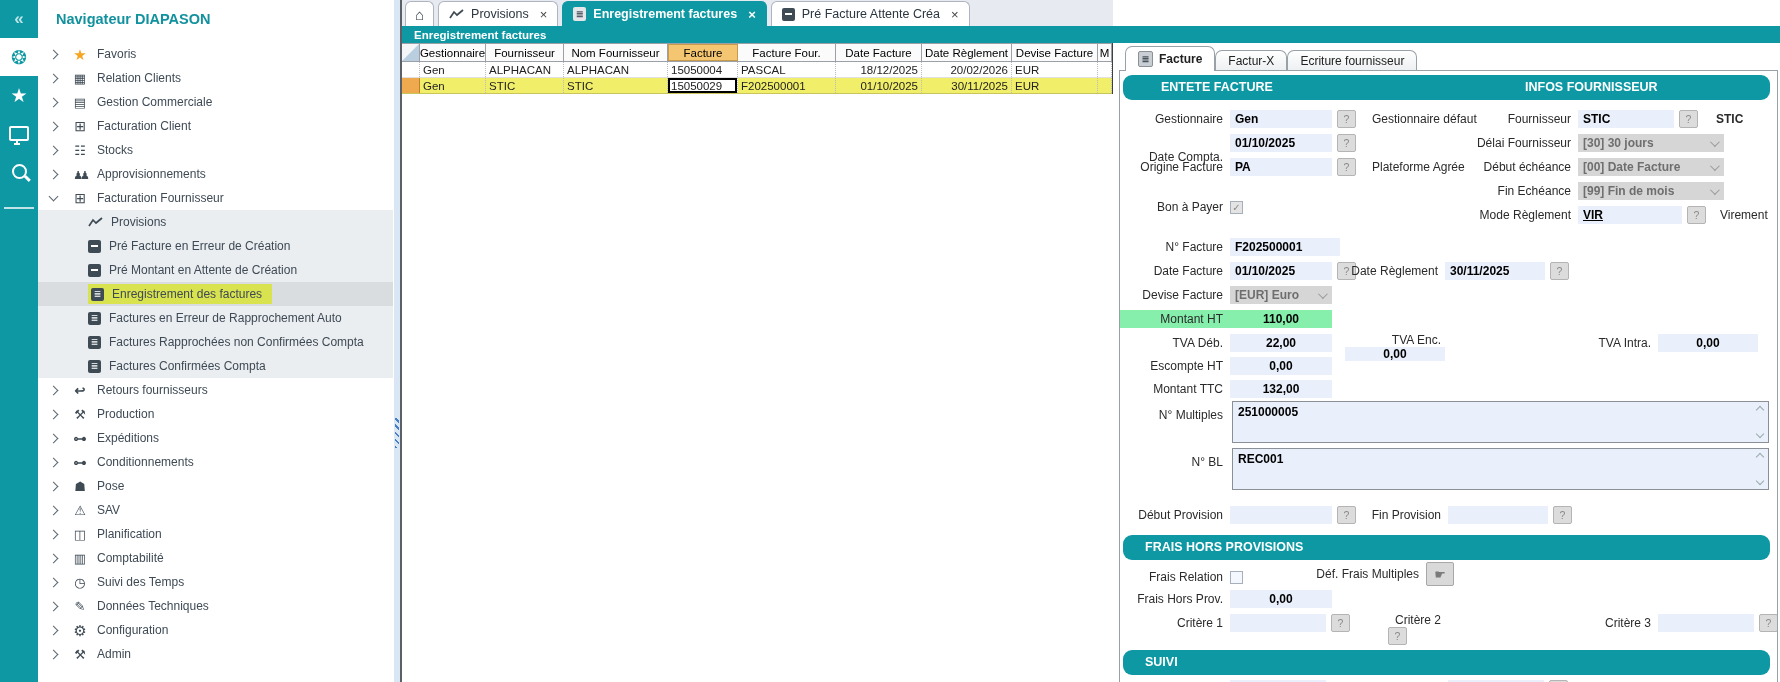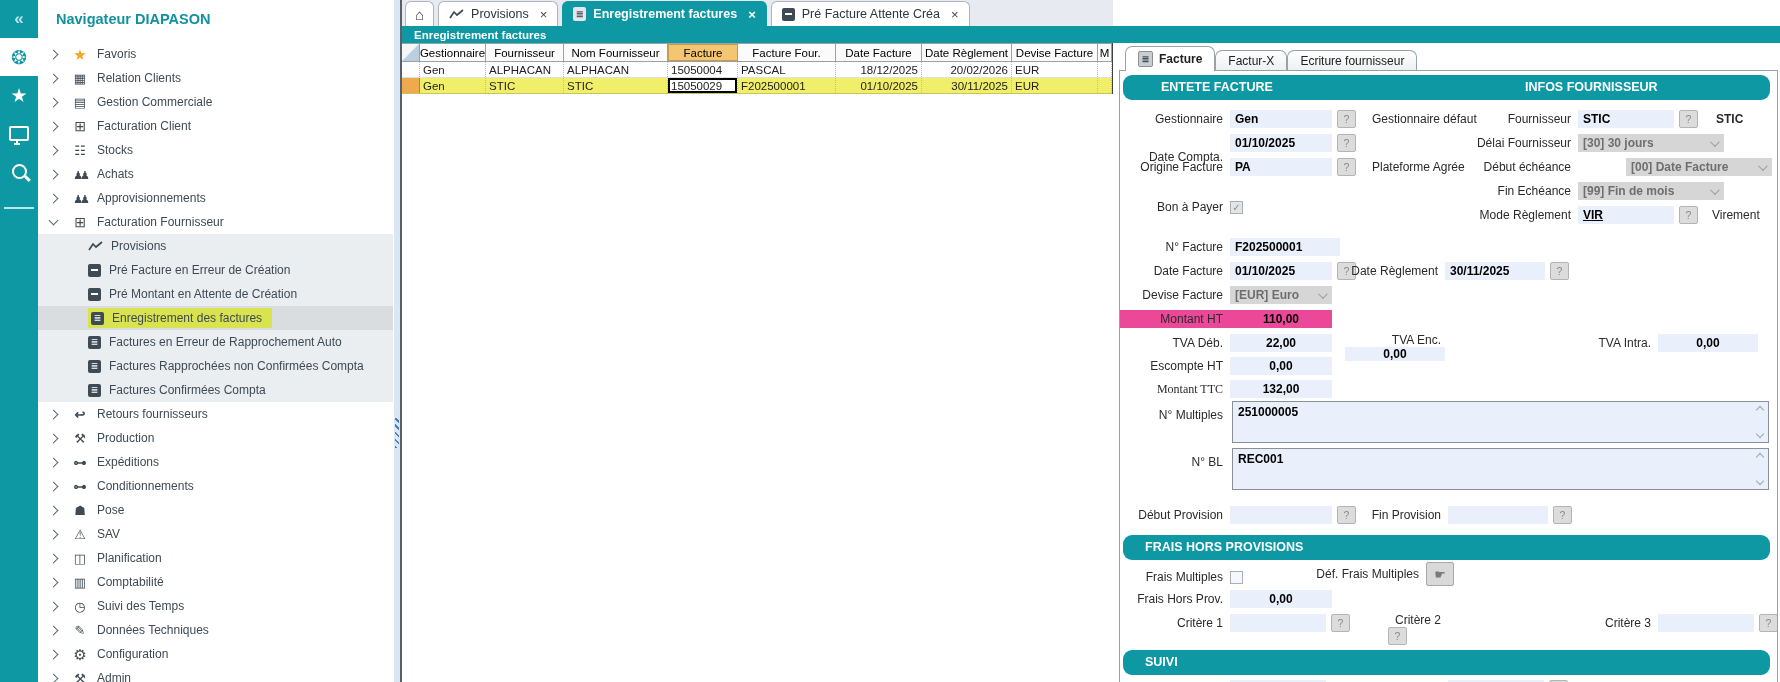--- a/index.html
+++ b/index.html
@@ -103,21 +103,21 @@
          background:#fff;overflow:hidden;font-size:12px;}
   .sbar{position:absolute;left:3px;right:7px;height:25px;background:#0E98A3;border-radius:9px;color:#fff;
         font-weight:bold;font-size:12.5px;}
   .sbar span{position:absolute;top:5px;}
   .fld{position:absolute;height:20px;display:flex;align-items:center;}
   .lab{display:inline-block;text-align:right;color:#2a2a2a;padding-right:7px;box-sizing:border-box;white-space:nowrap;}
   .plain{color:#2a2a2a;white-space:nowrap;}
   .inp{height:18px;background:#E9EFFB;display:flex;align-items:center;padding:0 5px;font-weight:bold;
        color:#000;box-sizing:border-box;white-space:nowrap;}
   .inp.ctr{justify-content:center;}
-  .ylw{background:#ec4899;}
+  .ylw{background:#86efac;}
   .lab.ylw{padding:2px 7px 2px 2px;}
   .q{width:17px;height:16px;margin-left:5px;background:#DCDCDC;border:1px solid #B4B4B4;border-radius:2px;
      color:#8A8A8A;font-size:10.5px;display:flex;align-items:center;justify-content:center;flex:none;}
   .q::before{content:"?";}
   .dd{height:18px;background:#D6D6D6;color:#6E6E6E;font-weight:bold;display:flex;align-items:center;
       padding:0 5px;box-sizing:border-box;position:relative;white-space:nowrap;}
   .dd::after{content:"";position:absolute;right:7px;top:6px;width:6px;height:6px;border-right:1.6px solid #9a9a9a;
       border-bottom:1.6px solid #9a9a9a;transform:rotate(45deg) translateY(-2px);}
   .cb{width:13px;height:13px;border:1px solid #A7AFBA;background:#F4F7FD;box-sizing:border-box;
       display:flex;align-items:center;justify-content:center;font-size:10px;color:#8a8a8a;}
@@ -178,25 +178,20 @@
         <span>Facturation Client</span>
       </div>
     <div class="ti">
         <span class="chev"></span>
         <span class="ico i-stocks"></span>
         <span>Stocks</span>
       </div>
     <div class="ti">
         <span class="chev"></span>
         <span class="ico i-group"></span>
-        <span>Achats</span>
-      </div>
-    <div class="ti">
-        <span class="chev"></span>
-        <span class="ico i-group"></span>
         <span>Approvisionnements</span>
       </div>
     <div class="ti">
         <span class="chev dn"></span>
         <span class="ico i-calc"></span>
         <span>Facturation Fournisseur</span>
       </div>
     <div class="ti sub">
         <svg class="chart-ic" width="15" height="13">
           <polyline points="1,10 5,4 8,7 14,2" fill="none" stroke="#3E4A54" stroke-width="1.7"></polyline>
@@ -412,37 +407,37 @@
     </div>
 
     <div class="fld" style="top:86px;left:0;justify-content:flex-end;">
       <span class="lab" style="width:110px;">Origine Facture</span>
       <span class="inp" style="width:102px;">PA</span>
       <span class="q"></span>
     </div>
     <div class="fld" style="top:86px;left:252px;">
         <span class="plain">Plateforme Agrée</span>
       </div>
-    <div class="fld" style="top:86px;left:332px;gap:48px;">
+    <div class="fld" style="top:86px;left:332px;">
       <span class="lab" style="width:126px;">Début échéance</span>
       <span class="dd" style="width:146px;">[00] Date Facture</span>
     </div>
 
     <div class="fld" style="top:126px;left:0;">
       <span class="lab" style="width:110px;">Bon à Payer</span>
       <span class="cb on"></span>
     </div>
     <div class="fld" style="top:110px;left:332px;">
       <span class="lab" style="width:126px;">Fin Echéance</span>
       <span class="dd" style="width:146px;">[99] Fin de mois</span>
     </div>
 
     <div class="fld" style="top:134px;left:332px;">
       <span class="lab" style="width:126px;">Mode Règlement</span>
-      <span class="inp" style="width:96px;text-decoration:underline;">VIR</span>
+      <span class="inp" style="width:104px;text-decoration:underline;">VIR</span>
       <span class="q"></span>
       <span class="plain" style="margin-left:14px;">Virement</span>
     </div>
 
     <div class="fld" style="top:166px;left:0;">
       <span class="lab" style="width:110px;">N° Facture</span>
       <span class="inp" style="width:110px;">F202500001</span>
     </div>
     <div class="fld" style="top:190px;left:0;">
       <span class="lab" style="width:110px;">Date Facture</span>
@@ -473,21 +468,21 @@
     </div>
     <div class="fld" style="top:262px;left:432px;">
       <span class="lab" style="width:106px;">TVA Intra.</span>
       <span class="inp ctr" style="width:100px;">0,00</span>
     </div>
     <div class="fld" style="top:285px;left:0;">
       <span class="lab" style="width:110px;">Escompte HT</span>
       <span class="inp ctr" style="width:102px;">0,00</span>
     </div>
     <div class="fld" style="top:308px;left:0;">
-      <span class="lab" style="width:110px;font-family:Liberation Serif, serif;">Montant TTC</span>
+      <span class="lab" style="width:110px;">Montant TTC</span>
       <span class="inp ctr" style="width:102px;">132,00</span>
     </div>
 
     <div class="fld" style="top:334px;left:0;">
       <span class="lab" style="width:110px;">N° Multiples</span>
     </div>
     <div class="ta" style="top:330px;left:112px;right:8px;height:42px;">
       <span class="taval">251000005</span>
       <span class="taarr taup"></span>
       <span class="taarr tadn"></span>
@@ -510,21 +505,21 @@
       <span class="lab" style="width:106px;">Fin Provision</span>
       <span class="inp" style="width:100px;"></span>
       <span class="q"></span>
     </div>
 
     <div class="sbar" style="top:464px;">
       <span style="left:22px;">FRAIS HORS PROVISIONS</span>
     </div>
 
     <div class="fld" style="top:496px;left:0;">
-      <span class="lab" style="width:110px;">Frais Multiples</span>
+      <span class="lab" style="width:110px;">Frais Relation</span>
       <span class="cb"></span>
     </div>
     <div class="fld" style="top:493px;left:144px;">
       <span class="lab" style="width:162px;">Déf. Frais Multiples</span>
       <span class="handbtn"></span>
     </div>
     <div class="fld" style="top:518px;left:0;">
       <span class="lab" style="width:110px;">Frais Hors Prov.</span>
       <span class="inp ctr" style="width:102px;">0,00</span>
     </div>

